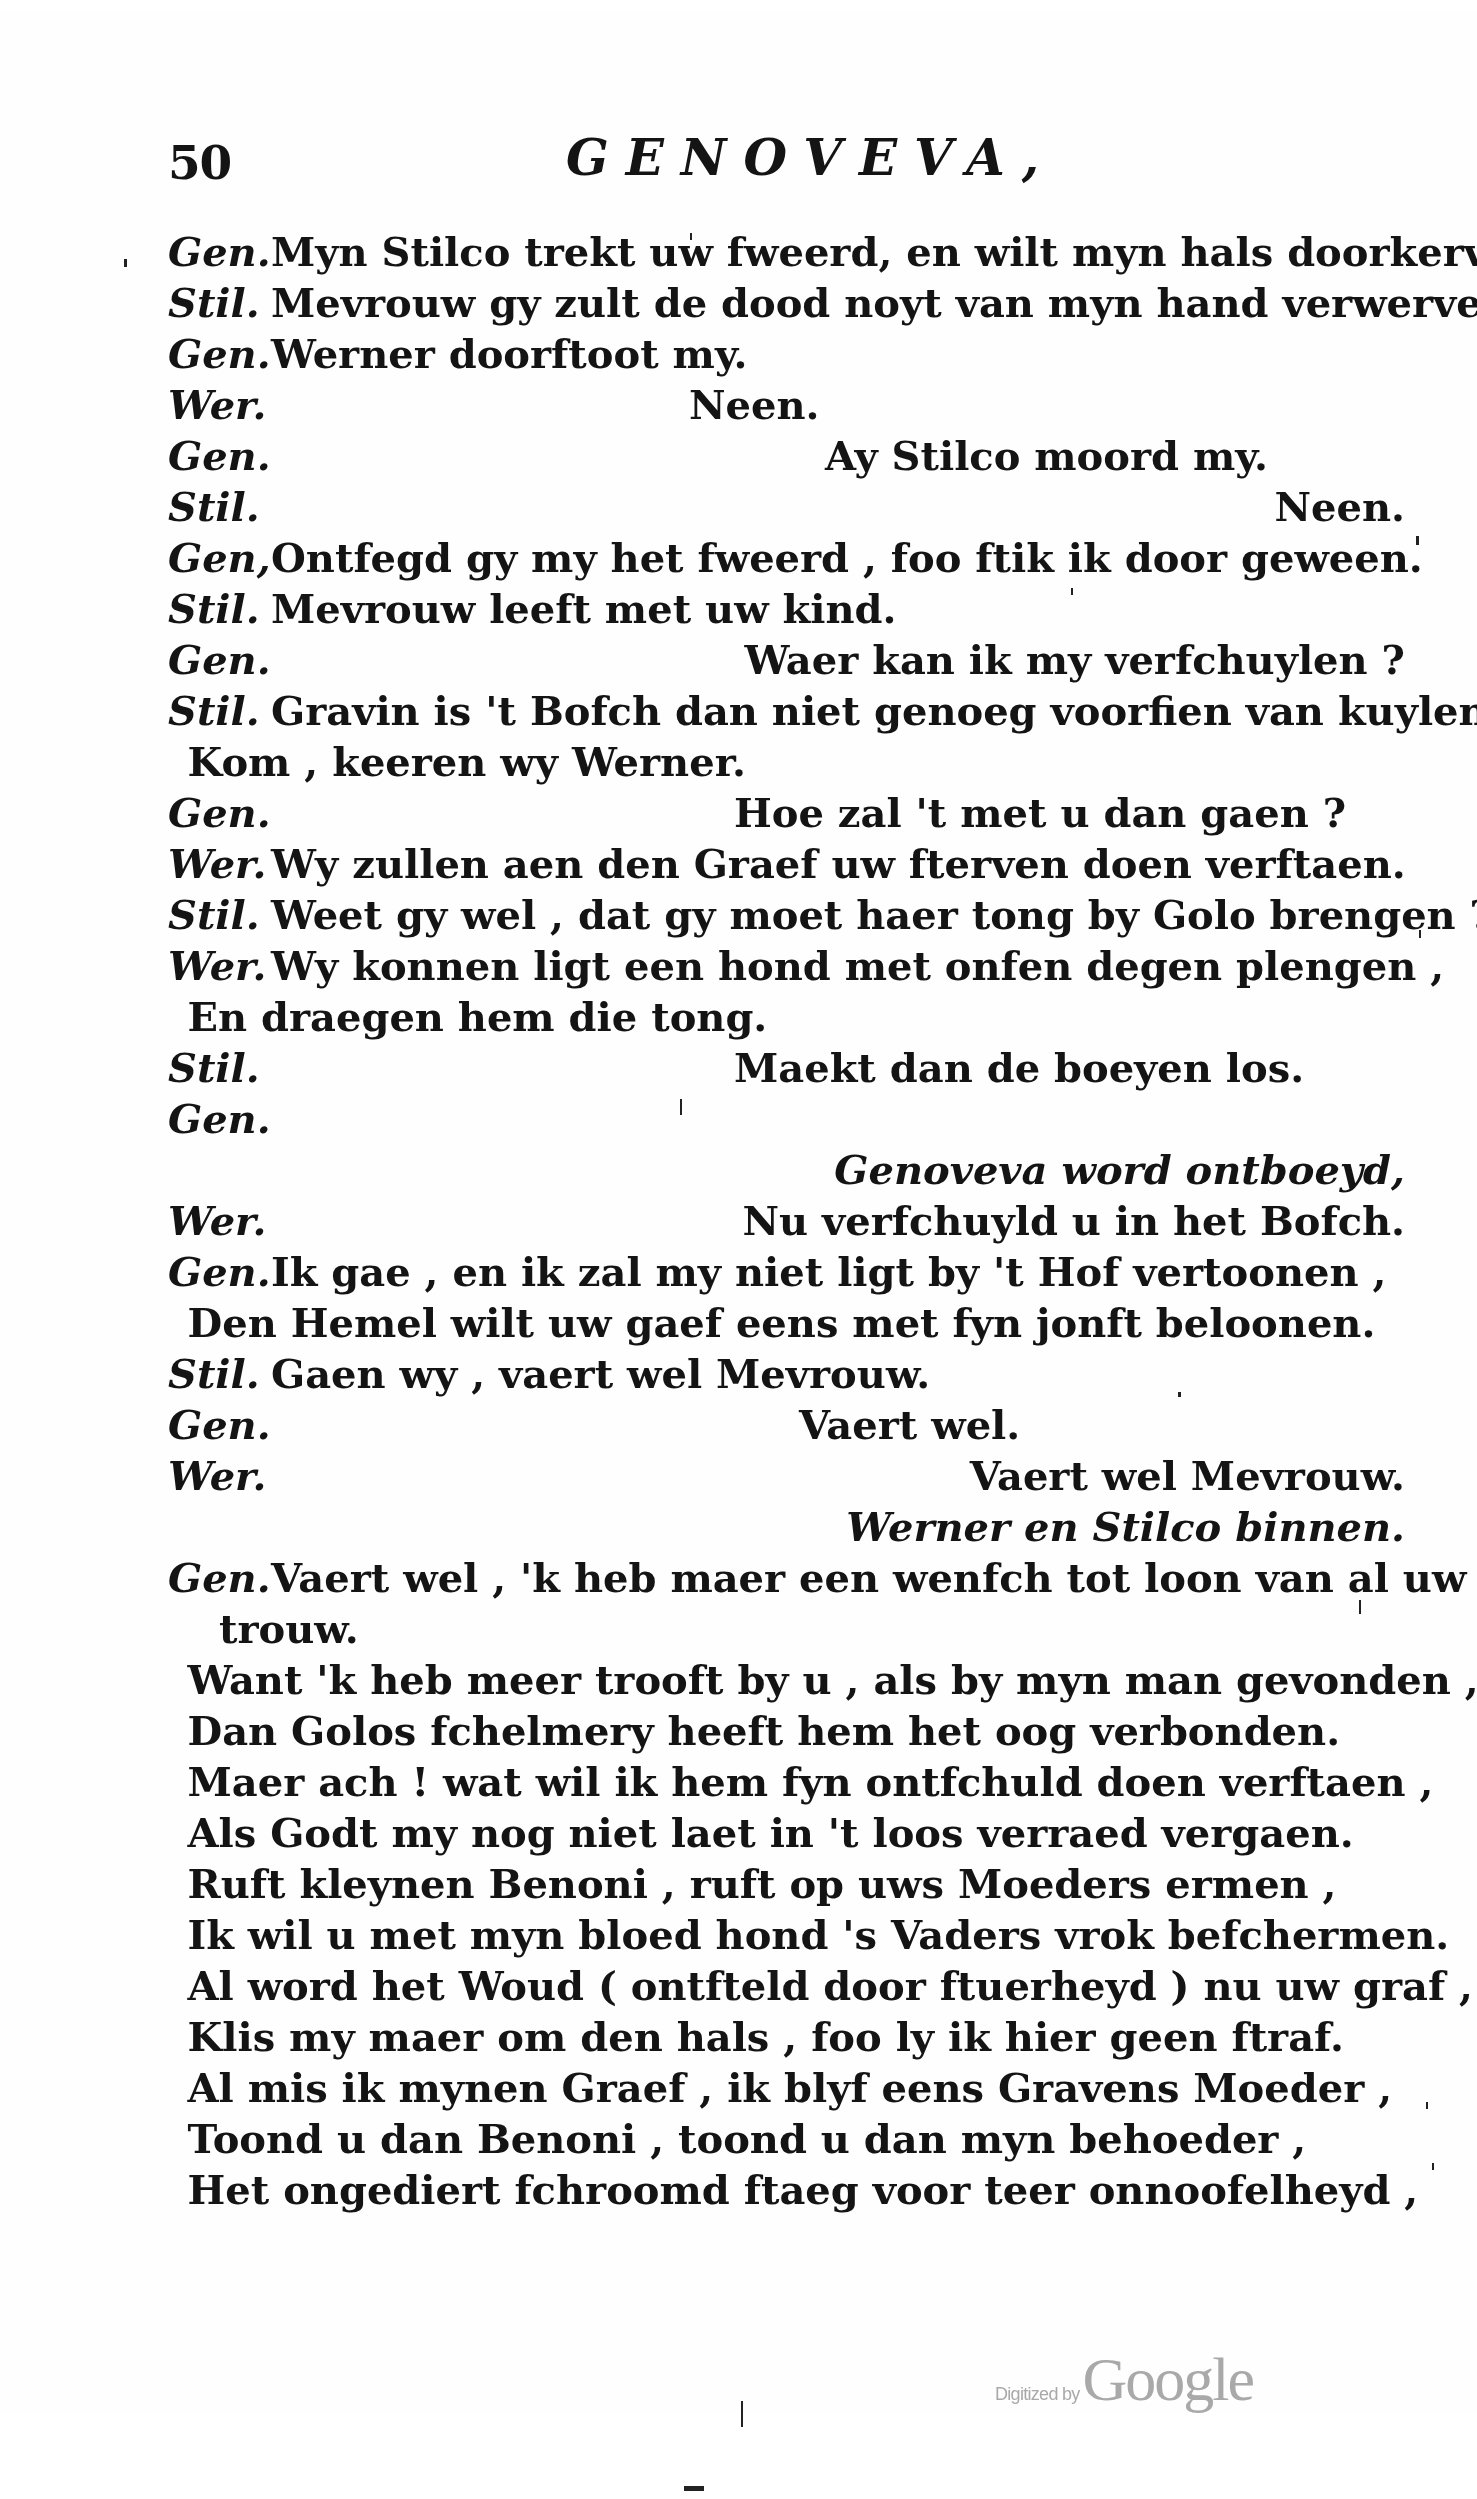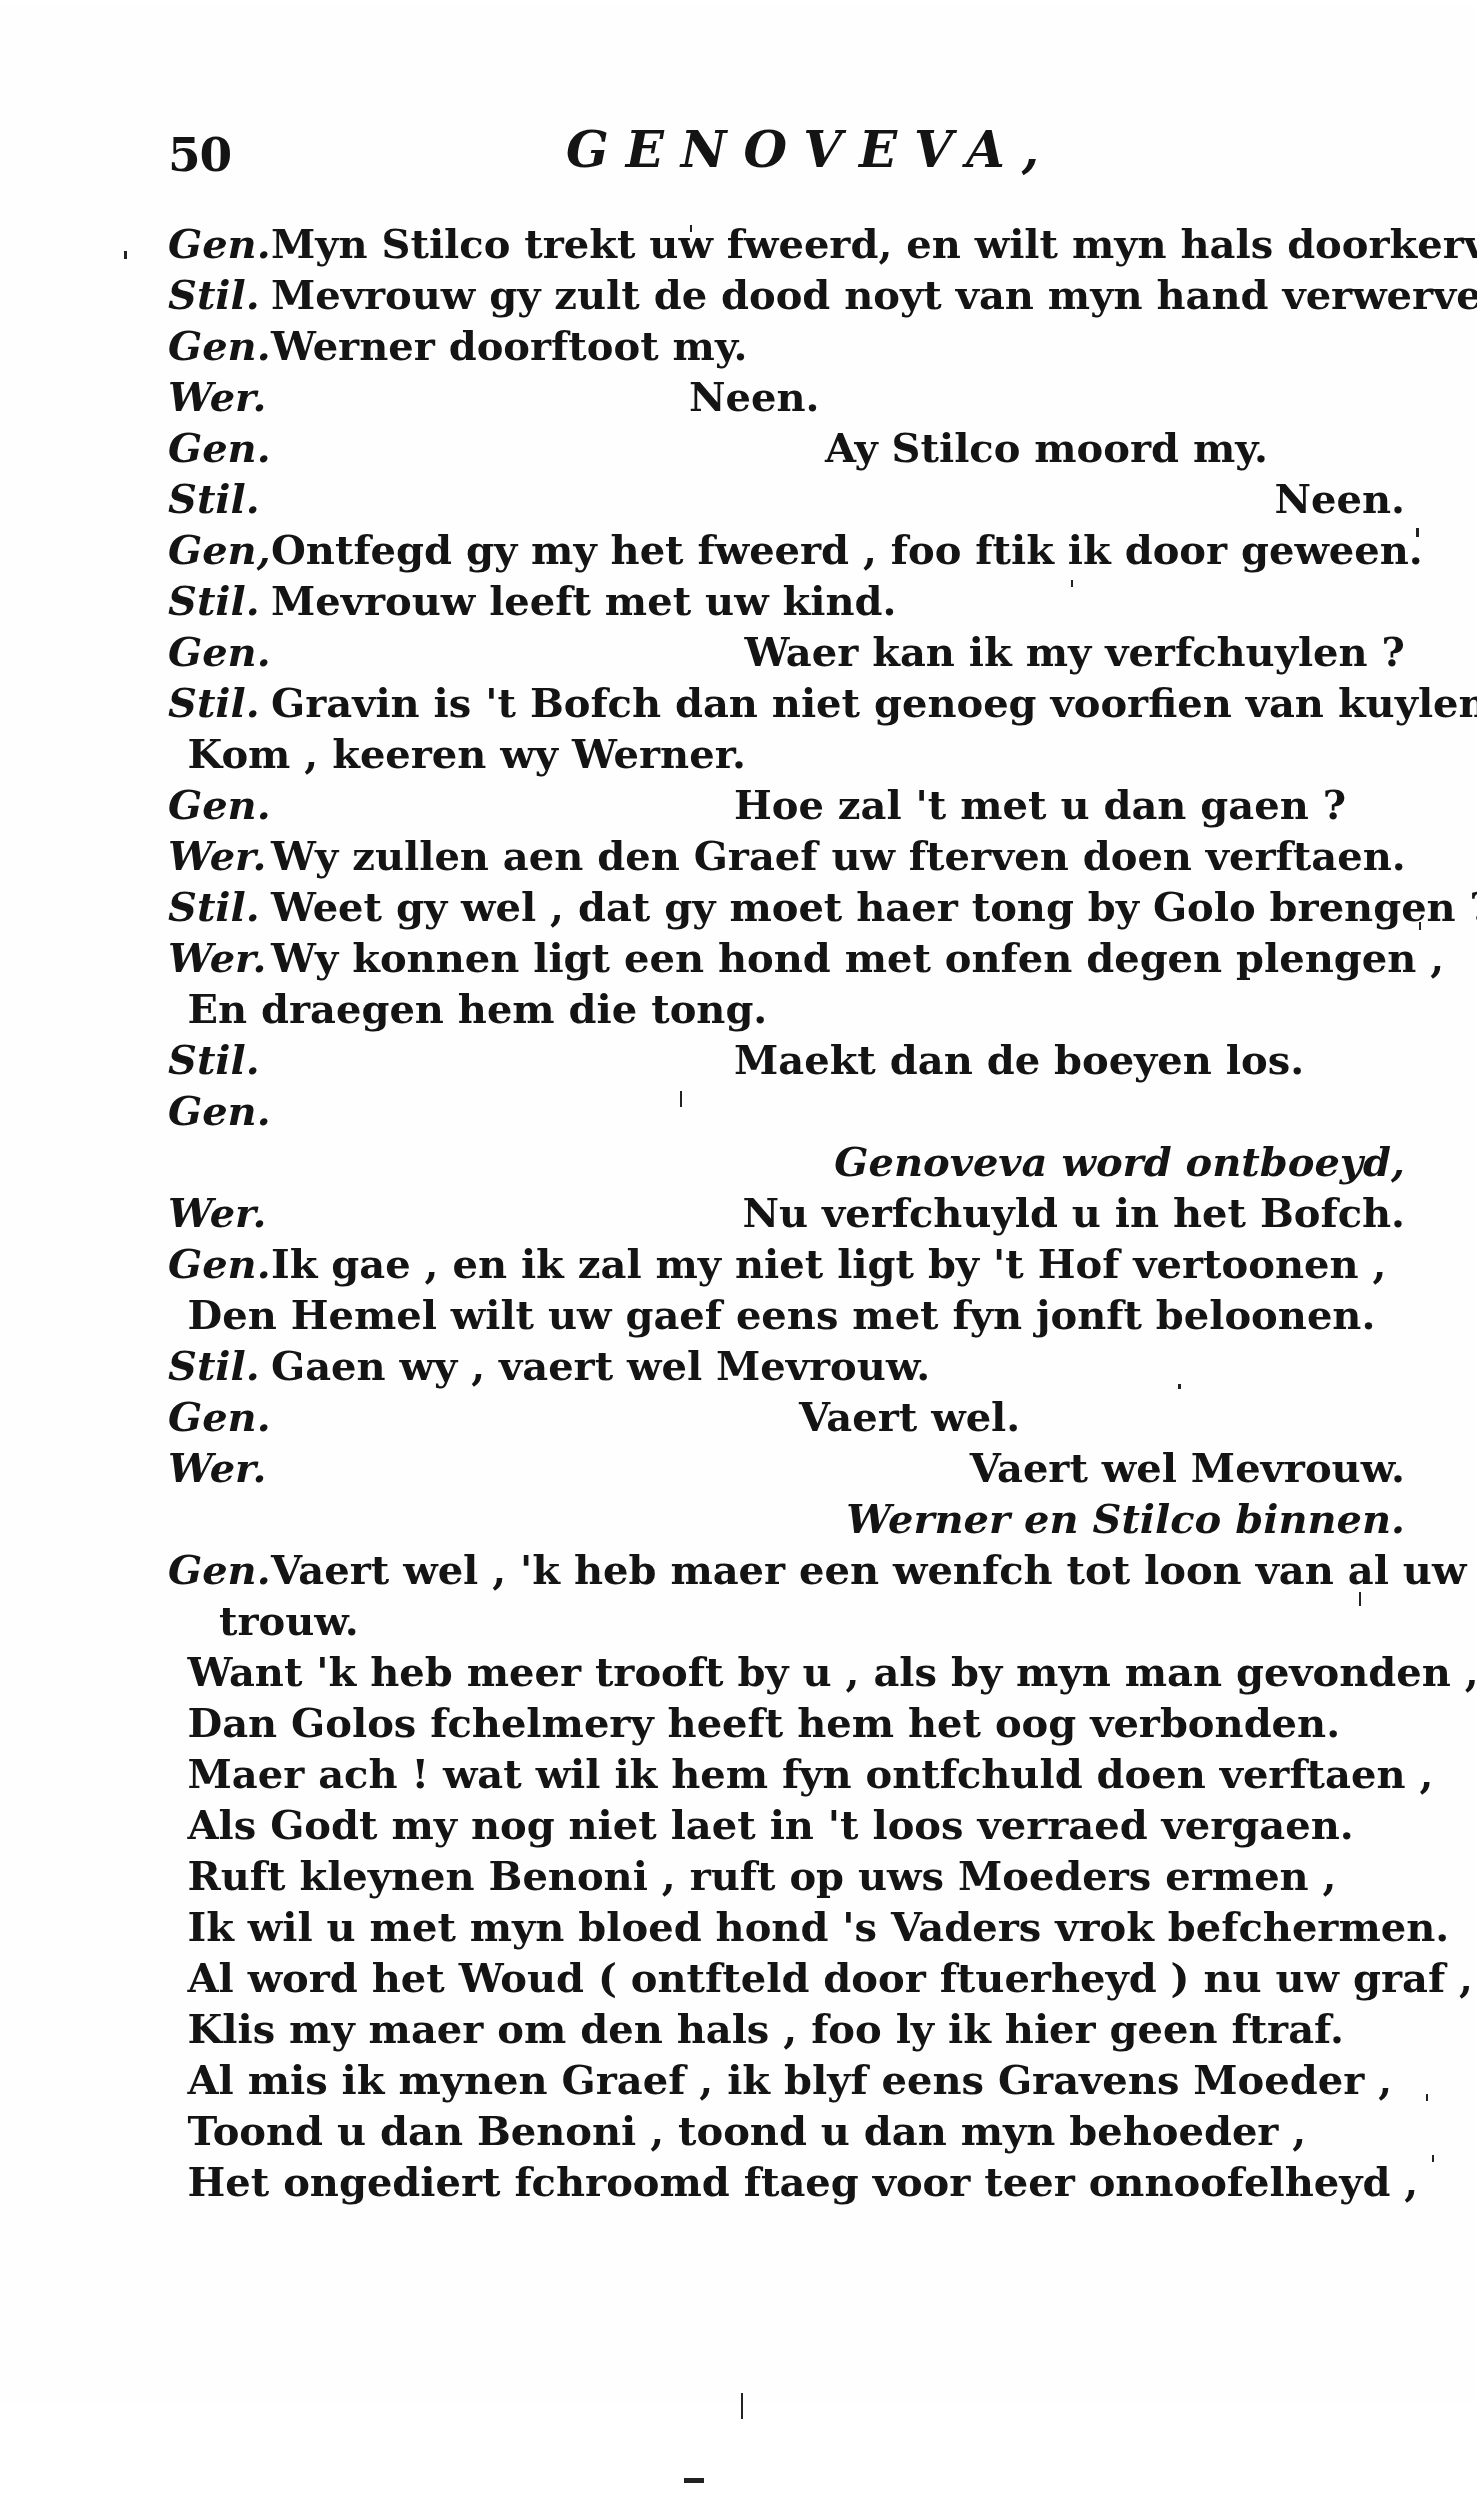--- a/index.html
+++ b/index.html
@@ -1,18 +1,18 @@
 <!DOCTYPE html>
 <html style="font-size:10.4px"><head>
 <meta charset="utf-8">
 <style>
   html, body { margin:0; padding:0; background:#ffffff; }
   body { width:1478px; height:2500px; position:relative; overflow:hidden;
          font-family:"DejaVu Serif","Liberation Serif",serif; color:#141414; }
-  .page { position:absolute; left:0; top:4px; width:1478px; height:2400px; background:#fefefe; }
+  .page { position:absolute; left:0; top:12px; width:1478px; height:2400px; background:#fefefe; }
   .header { position:absolute; top:116px; left:168px; width:1237px; height:59px; }
   .pageno { position:absolute; left:0; top:6.5px; font-size:47px; font-weight:bold; letter-spacing:-1.3px; }
   .runhead { position:absolute; left:398px; top:0; font-size:50px; font-style:italic; letter-spacing:17px; font-weight:bold; }
   .body { position:absolute; left:168px; top:184px; width:1237px;margin-top:30px; }
   .line { position:relative; height:51px; line-height:51px; font-size:40px; font-weight:bold; white-space:nowrap; }
   .spk { position:absolute; left:0; top:0; font-style:italic; }
   .txt { position:absolute; top:0; left:103px; }
   .txt.r { left:auto; right:0; }
   .cont .txt { left:19.5px; }
   .cont2 .txt { left:51px; }
@@ -182,14 +182,18 @@
     <span style="left:1419px;top:918px;width:2px;height:7.8px"></span>
     <span style="left:680px;top:1087px;width:2px;height:15.6px"></span>
     <span style="left:1178px;top:1380px;width:2.6px;height:5.2px"></span>
     <span style="left:1359px;top:1588px;width:2px;height:14.3px"></span>
     <span style="left:1426px;top:2090px;width:2px;height:6.5px"></span>
     <span style="left:1432px;top:2151px;width:2px;height:6.5px"></span>
     <span style="left:741px;top:2389px;width:2px;height:26px"></span>
     <span style="left:684px;top:2474px;width:19.5px;height:5.2px"></span>
   </div>
 
+  <div class="watermark">
+    <span class="small">Digitized by</span>
+    <span class="big">Google</span>
+  </div>
 </div>
 
 
 </body></html>

